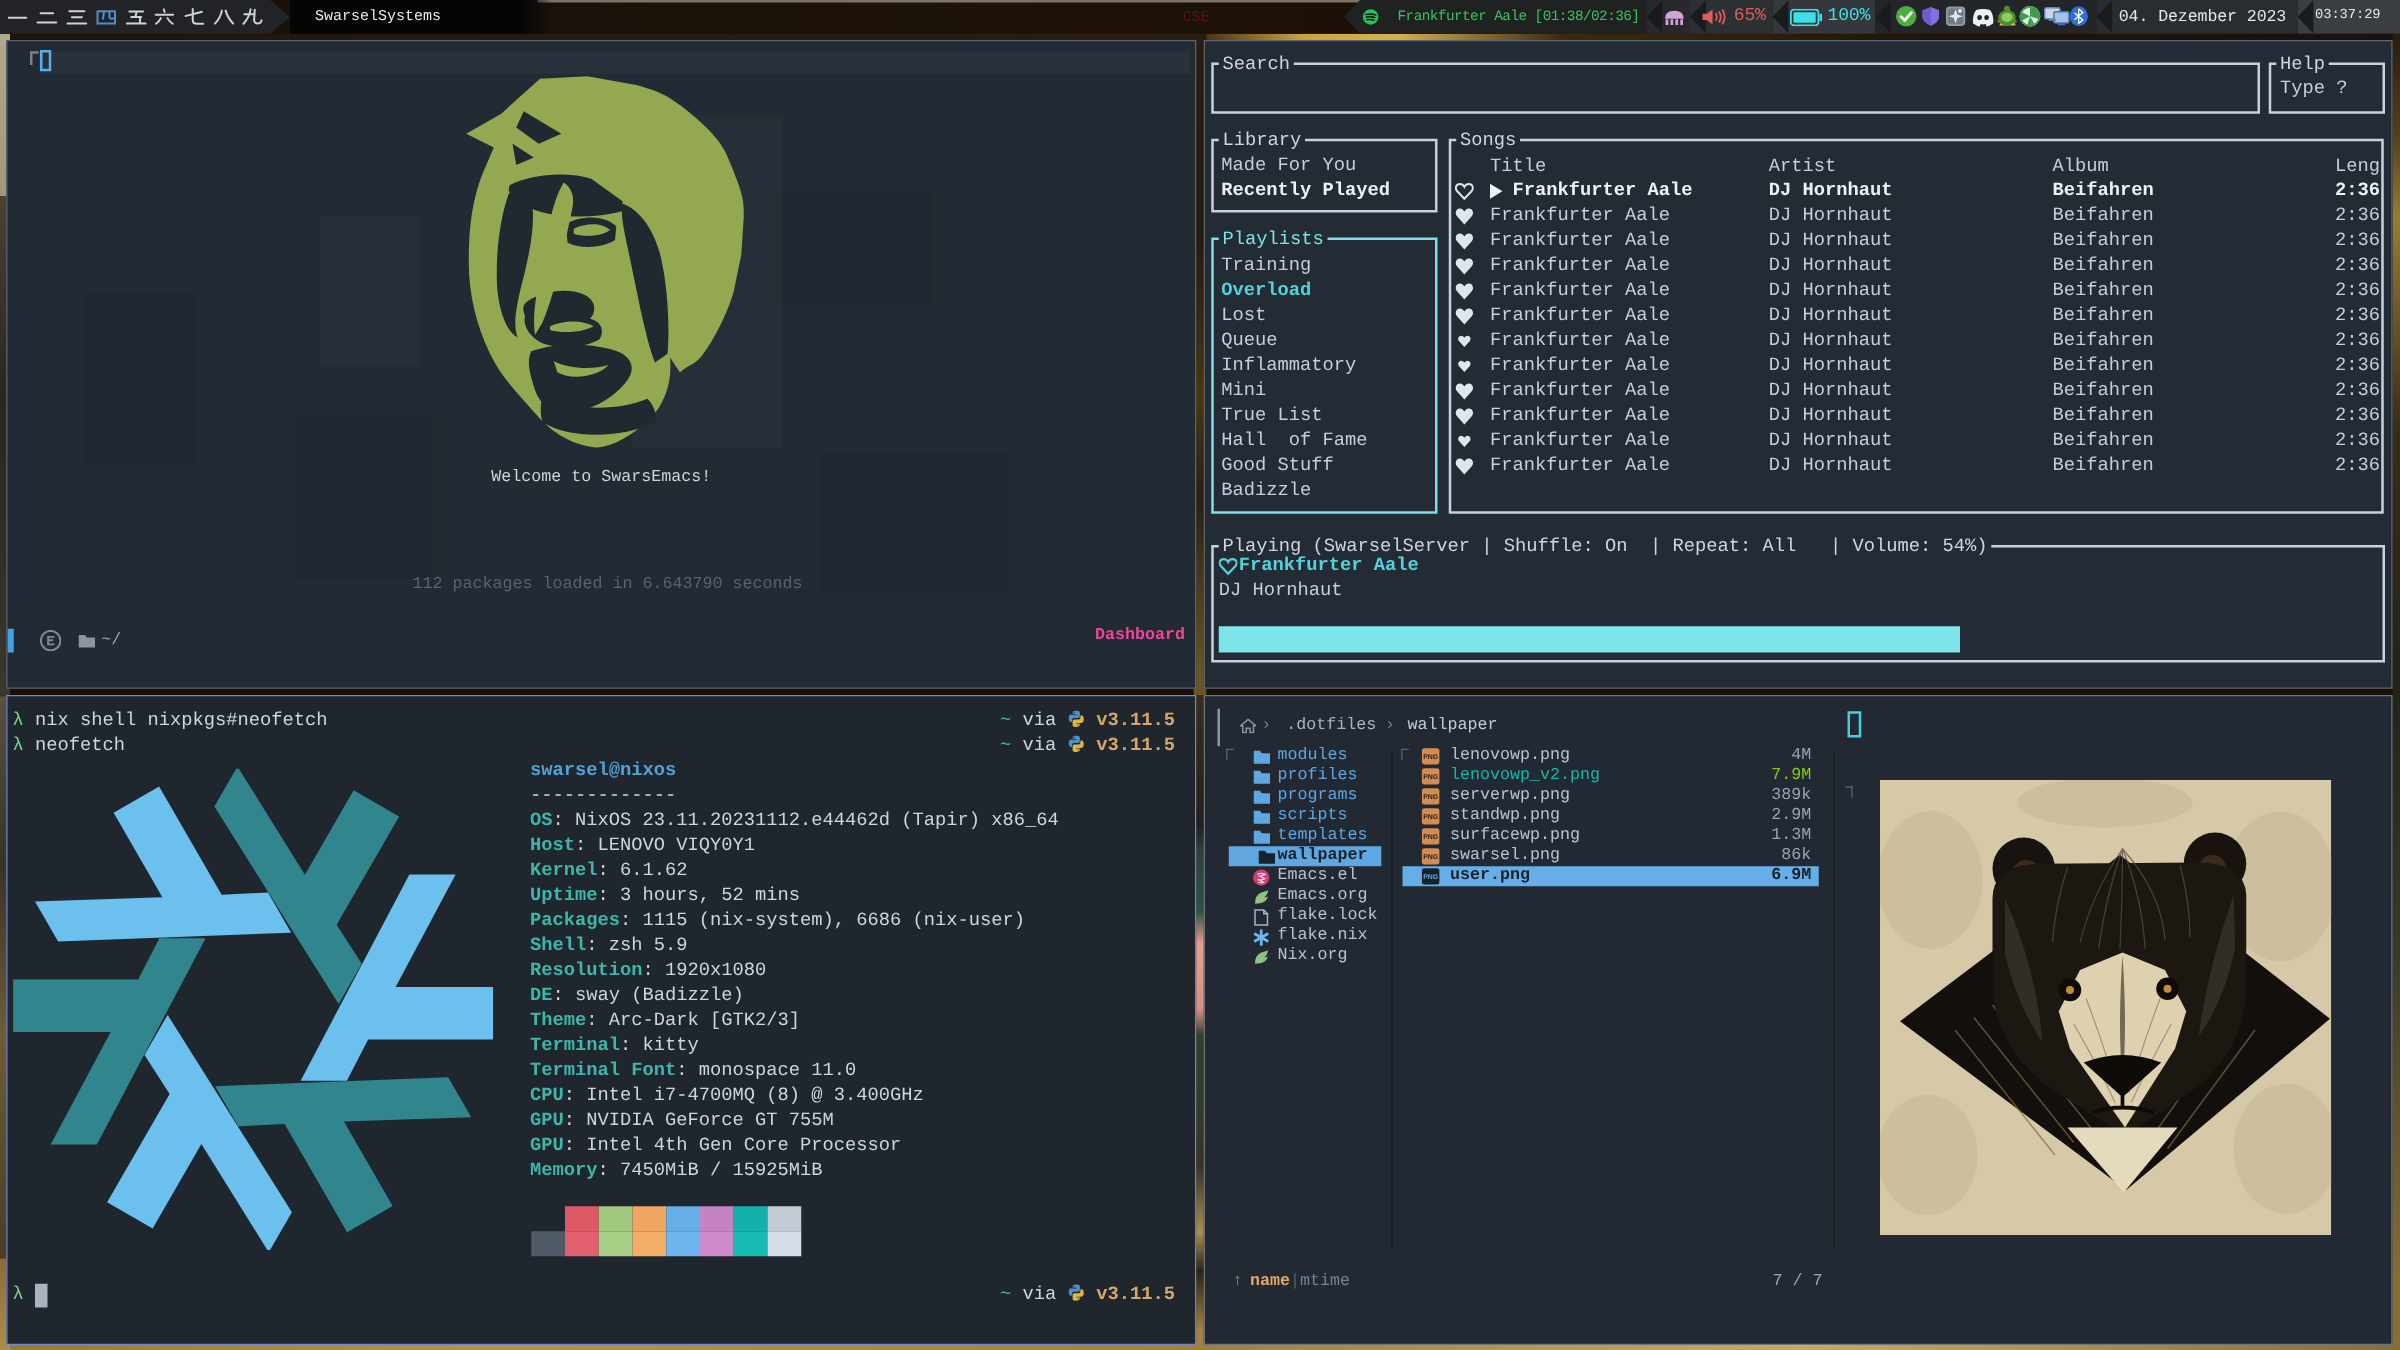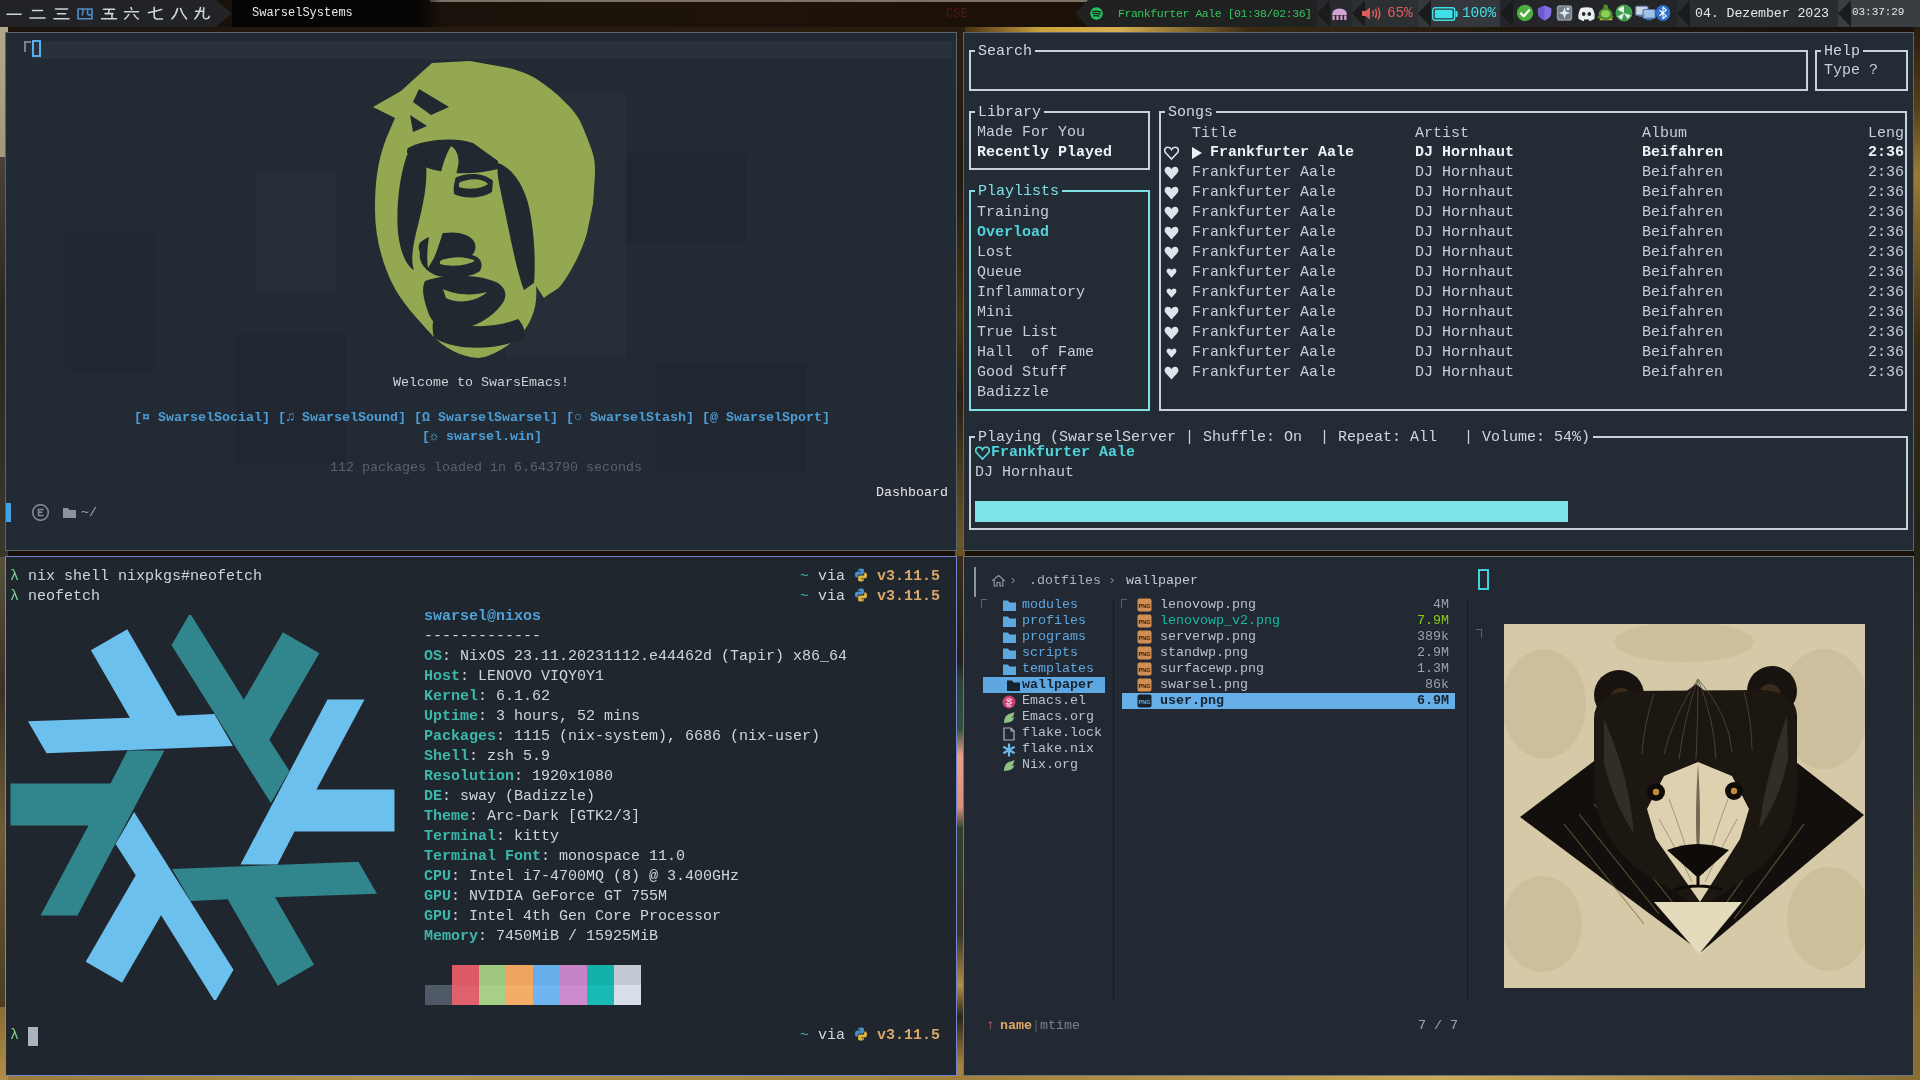--- a/index.html
+++ b/index.html
@@ -168,33 +168,31 @@
 <path d="M143,108 C155,112 167,126 173,148 C179,172 181,205 179,228 L169,235 C161,214 155,180 149,152 C145,132 141,118 143,108 Z"></path>
 </g>
 <g fill="#93a851">
 <path d="M96,91 C91,99 87,111 85,123 L77,165 C73,185 71,201 73,213 L79,203 C85,189 91,167 95,149 L103,111 C105,101 101,94 96,91 Z"></path>
 <path d="M104,128 C114,123 127,123 133,129 C127,134 112,135 104,132 Z"></path>
 <path d="M85,206 C96,201 111,201 120,206 C111,211 95,212 85,209 Z"></path>
 <path d="M88,234 C100,240 118,241 132,237 C122,247 102,249 91,243 Z"></path>
 </g>
 </svg>
     <div class="mono abs" style="left:387px;top:342px;font-size:13.34px;color:#ccd3da;">Welcome to SwarsEmacs!</div>
-    <div class="mono abs" style="left:0;top:377px;width:952px;text-align:center;font-size:13.34px;font-weight:bold;color:#4d9dd6;">[¤ SwarselSocial] [♫ SwarselSound] [Ω SwarselSwarsel] [○ SwarselStash] [@ SwarselSport]</div>
-    <div class="mono abs" style="left:0;top:396px;width:952px;text-align:center;font-size:13.34px;font-weight:bold;color:#4d9dd6;">[☼ swarsel.win]</div>
     <div class="mono abs" style="left:324px;top:427px;font-size:13.34px;color:#59636e;">112 packages loaded in 6.643790 seconds</div>
     <div class="abs" style="left:0px;top:470px;width:5px;height:19px;background:#41a3e6;"></div>
     <svg class="abs" style="left:26px;top:471px;" width="17" height="17" viewBox="0 0 17 17">
         <circle cx="8.5" cy="8.5" r="7.8" fill="none" stroke="#828c96" stroke-width="1.5"></circle>
         <path d="M11.5,5.5 H6.5 V8.2 H10.5 M6.5,8.2 V11.5 H11.5" stroke="#828c96" stroke-width="1.5" fill="none"></path>
       </svg>
     <svg class="abs" style="left:56px;top:473px;" width="15" height="13" viewBox="0 0 15 13">
         <path d="M1,2 H6 L7.5,4 H14 V12 H1 Z" fill="#8b95a0"></path>
       </svg>
     <div class="mono abs" style="left:75px;top:472px;font-size:13.34px;color:#9aa5b0;">~/</div>
-    <div class="mono abs" style="left:870px;top:452px;font-size:13.34px;font-weight:normal;color:#e5e5e5;">Dashboard</div>
+    <div class="mono abs" style="left:870px;top:468px;font-size:13.34px;font-weight:bold;color:#ec4899;">Dashboard</div>
   </div>
   <div id="w-music" class="abs" style="left:963px;top:32px;width:951px;height:519px;background:#232b34;border:1px solid #5c656e;overflow:hidden;font-family:'Liberation Mono',monospace;font-size:15px;color:#c6cfd9;">
     <div class="abs" style="left:5px;top:17px;width:839px;height:41px;border:2px solid #c9d2dc;"></div>
     <div class="abs mono" style="left:11px;top:10px;background:#232b34;padding:0 3px;color:#ced7e0;">Search</div>
     <div class="abs" style="left:851px;top:17px;width:93px;height:41px;border:2px solid #c9d2dc;"></div>
     <div class="abs mono" style="left:857px;top:10px;background:#232b34;padding:0 3px;color:#ced7e0;">Help</div>
     <div class="abs mono" style="left:860px;top:29px;">Type ?</div>
     <div class="abs" style="left:5px;top:78px;width:181px;height:59px;border:2px solid #c9d2dc;"></div>
     <div class="abs mono" style="left:11px;top:71px;background:#232b34;padding:0 3px;color:#ced7e0;">Library</div>
     <div class="abs mono" style="left:13px;top:91px;">Made For You</div>

